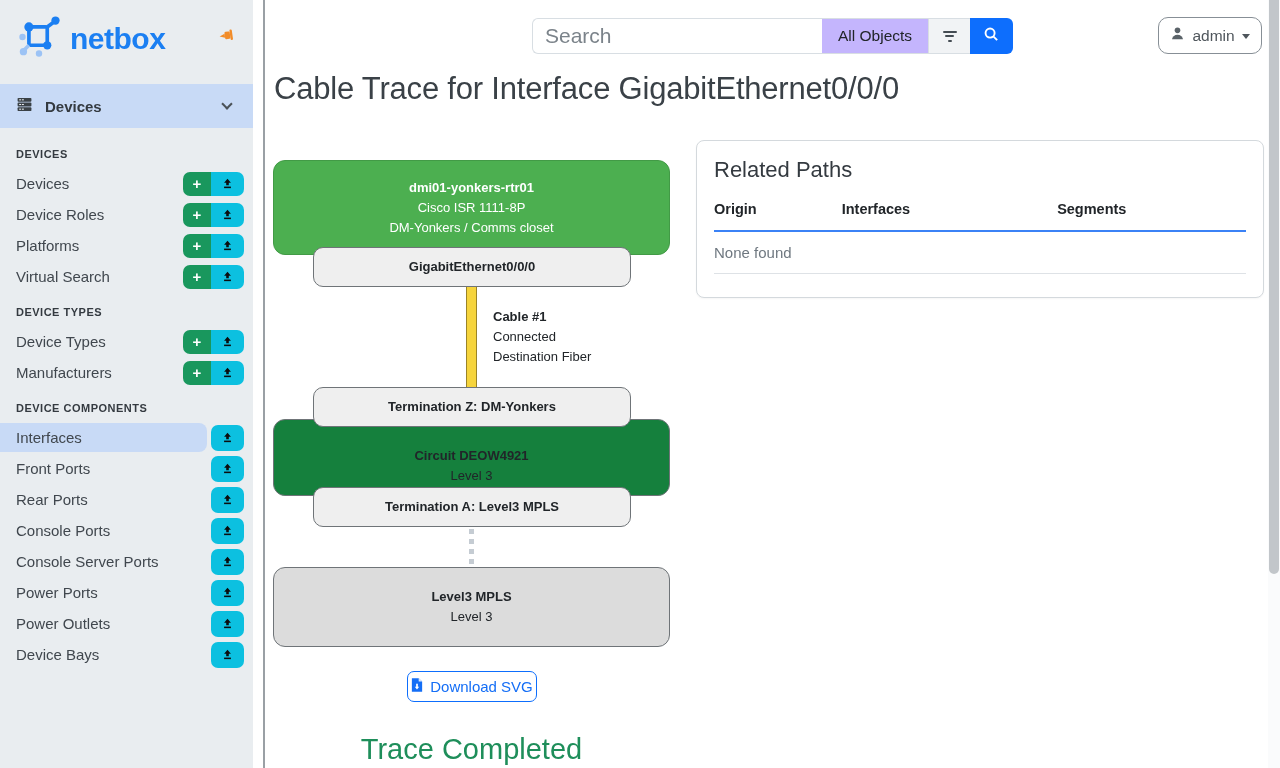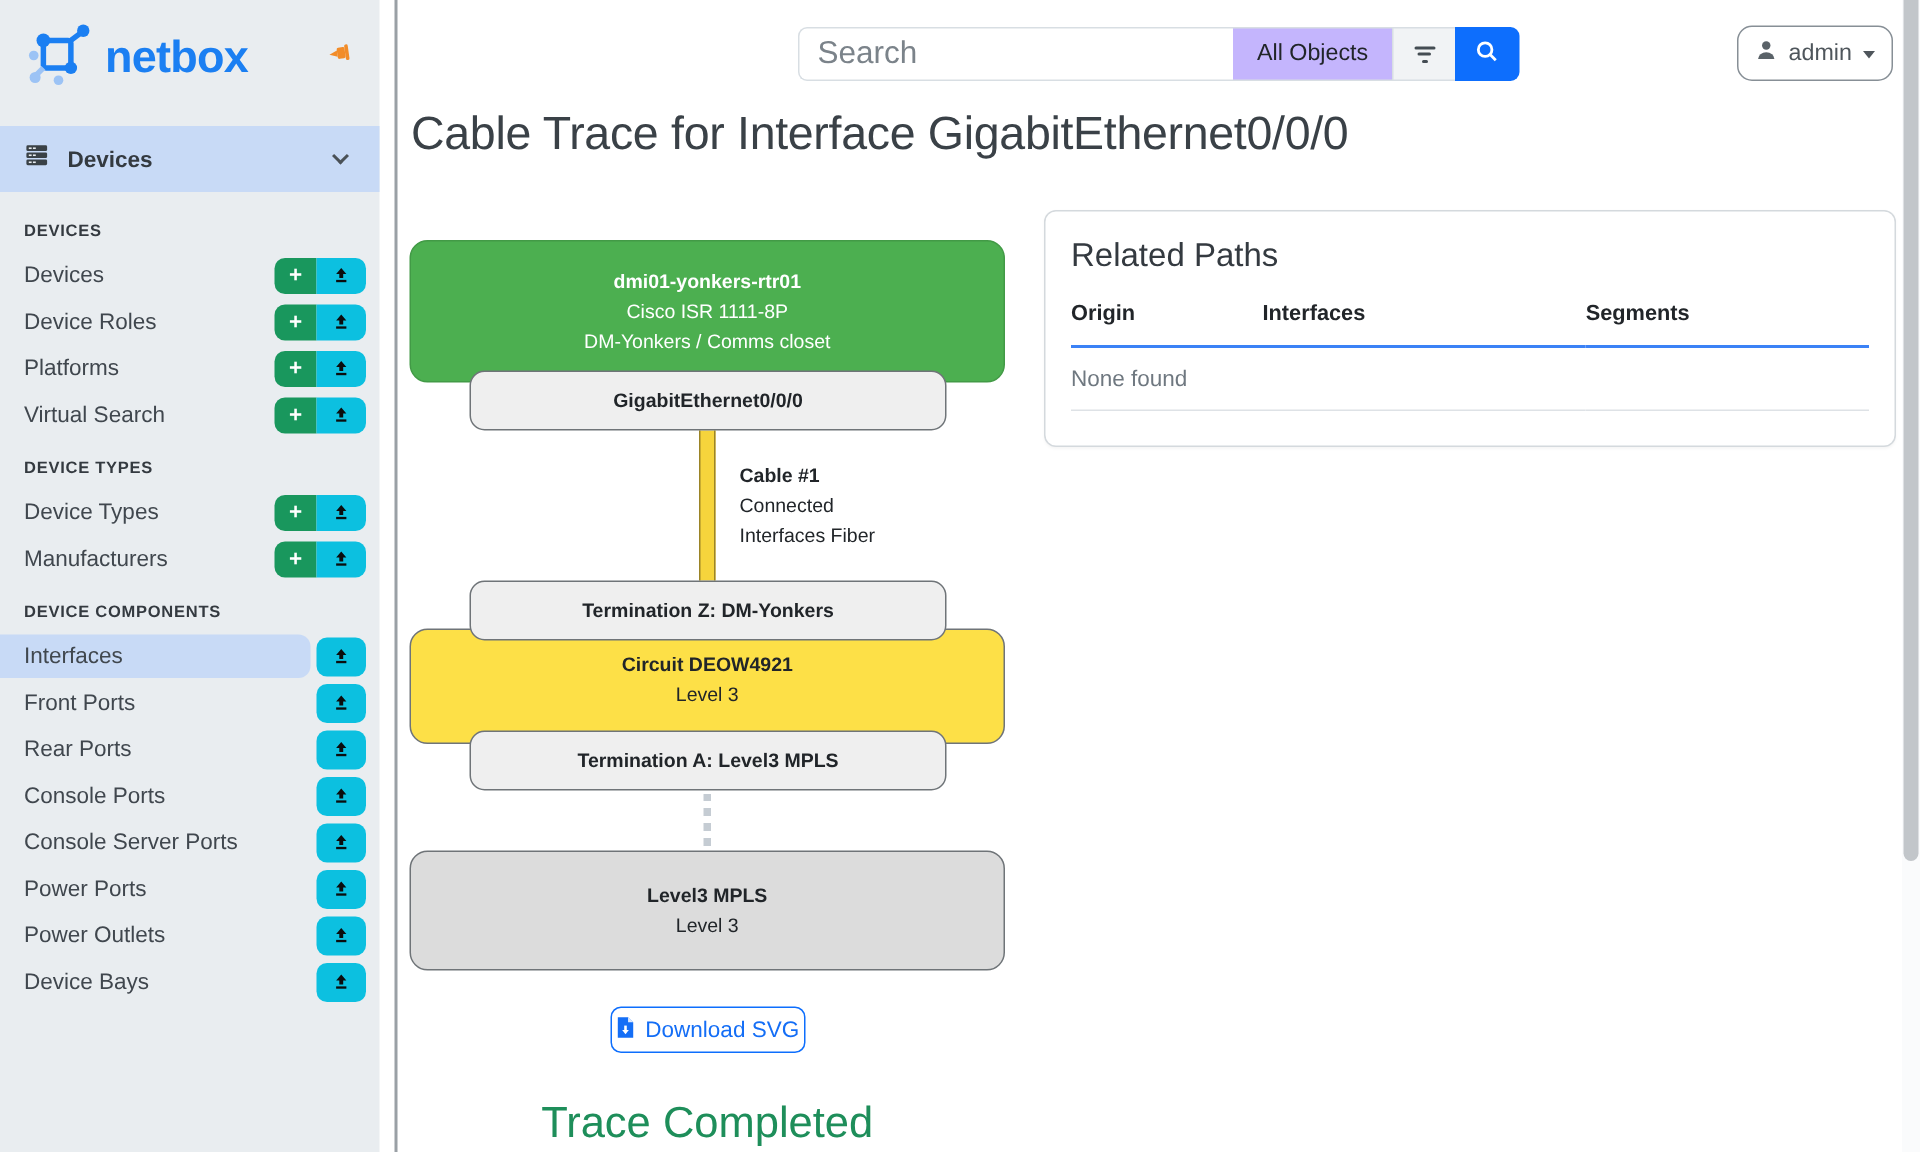--- a/index.html
+++ b/index.html
@@ -83,22 +83,22 @@
   .node-device .b { font-weight:700; color:#fff; }
   .iface-box { left:313px; top:247px; width:318px; height:40px; background:#efefef;
                border-radius:10px; font-weight:700; z-index:2; }
   .cable-line { position:absolute; left:466px; top:287px; width:11px; height:100px;
                 background:#f6d43c; border-left:1px solid #9b8427; border-right:1px solid #9b8427; }
   .cable-text { position:absolute; left:493px; top:307px; font-size:13px; line-height:20px;
                 color:#212529; cursor:pointer; }
   .cable-text .b { font-weight:700; }
   .term-z { left:313px; top:387px; width:318px; height:40px; background:#efefef;
             border-radius:10px; font-weight:700; z-index:2; }
-  .circuit-box { left:273px; top:419px; width:397px; height:77px; background:#fde047;
-            border-radius:12px; z-index:1; padding-bottom:9px; }
+  .circuit-box { left:273px; top:419px; width:397px; height:77px; background:#15803d;
+            border-radius:12px; z-index:1; justify-content:flex-end; padding-bottom:9px; }
   .circuit-box .b { font-weight:700; }
   .term-a { left:313px; top:487px; width:318px; height:40px; background:#efefef;
             border-radius:10px; font-weight:700; z-index:2; }
   .dots { position:absolute; left:469px; top:529px; width:5px; height:38px;
           background:repeating-linear-gradient(180deg,#c5ccd3 0 5px,transparent 5px 10px); }
   .pn-box { left:273px; top:567px; width:397px; height:80px; background:#dcdcdc;
             border-radius:12px; }
   .pn-box .b { font-weight:700; }
 
   .dl-btn { position:absolute; left:407px; top:671px; width:130px; height:31px;
@@ -396,21 +396,21 @@
 </div>
 
 <div class="tracebox iface-box">
   <div>GigabitEthernet0/0/0</div>
 </div>
 
 <div class="cable-line"></div>
 <div class="cable-text">
   <div class="b">Cable #1</div>
   <div>Connected</div>
-  <div>Interfaces Fiber</div>
+  <div>Destination Fiber</div>
 </div>
 
 <div class="tracebox term-z">
   <div>Termination Z: DM-Yonkers</div>
 </div>
 
 <div class="tracebox circuit-box">
   <div class="b">Circuit DEOW4921</div>
   <div>Level 3</div>
 </div>

